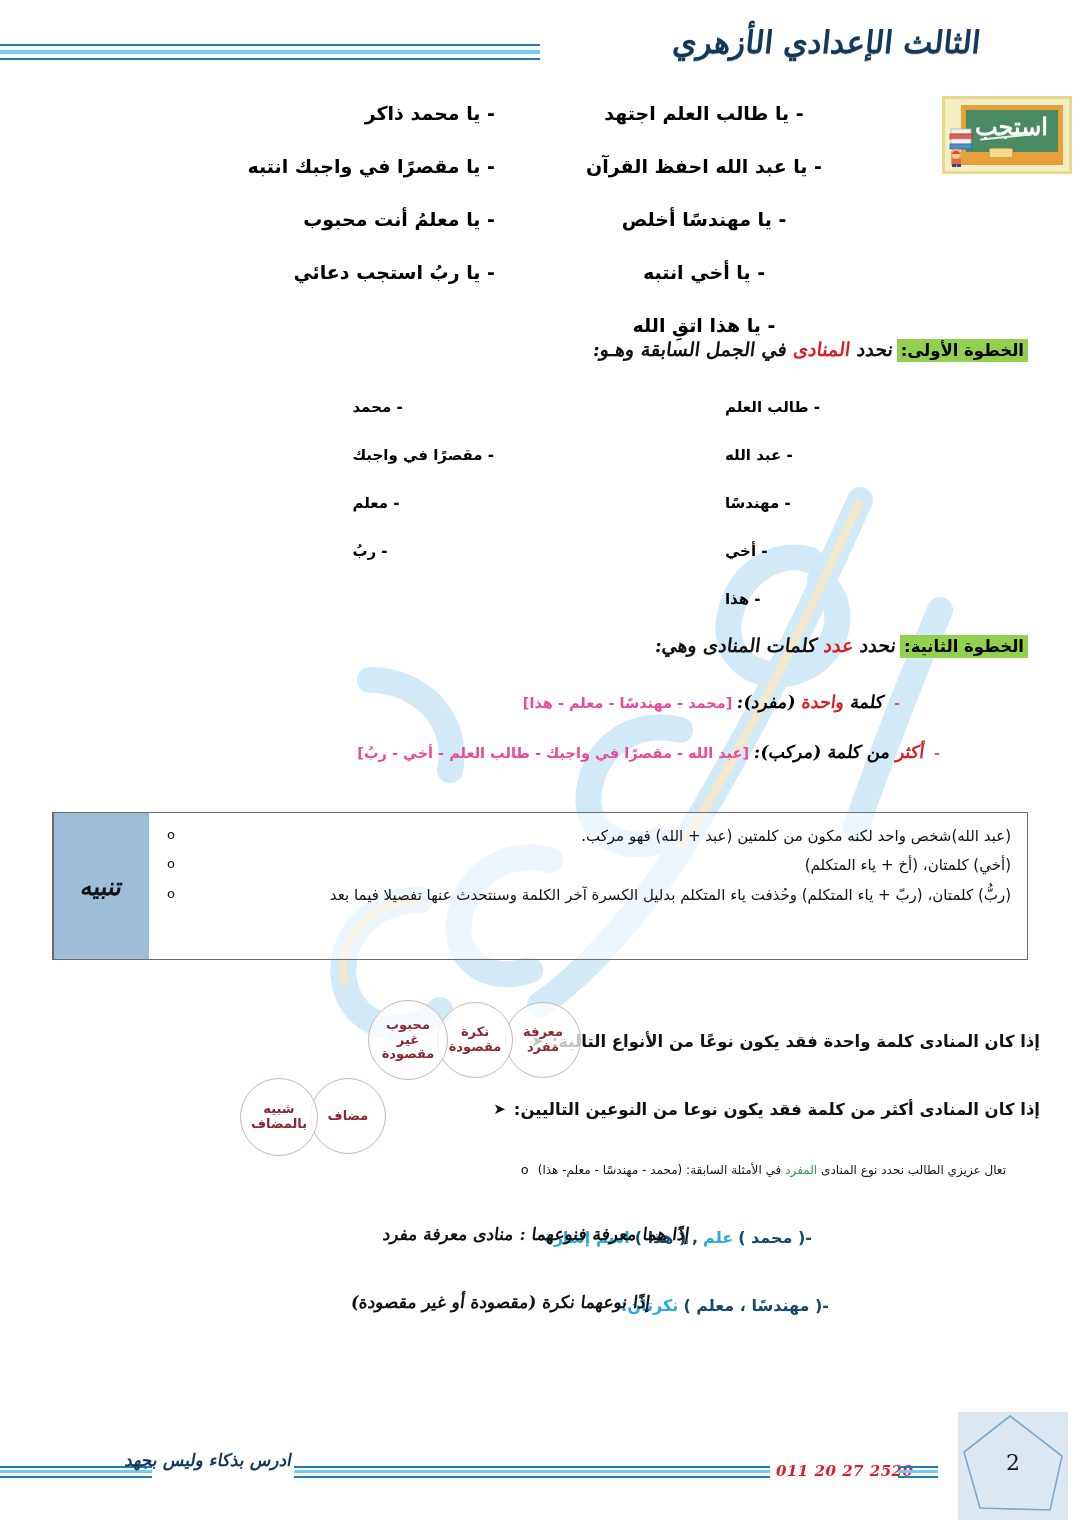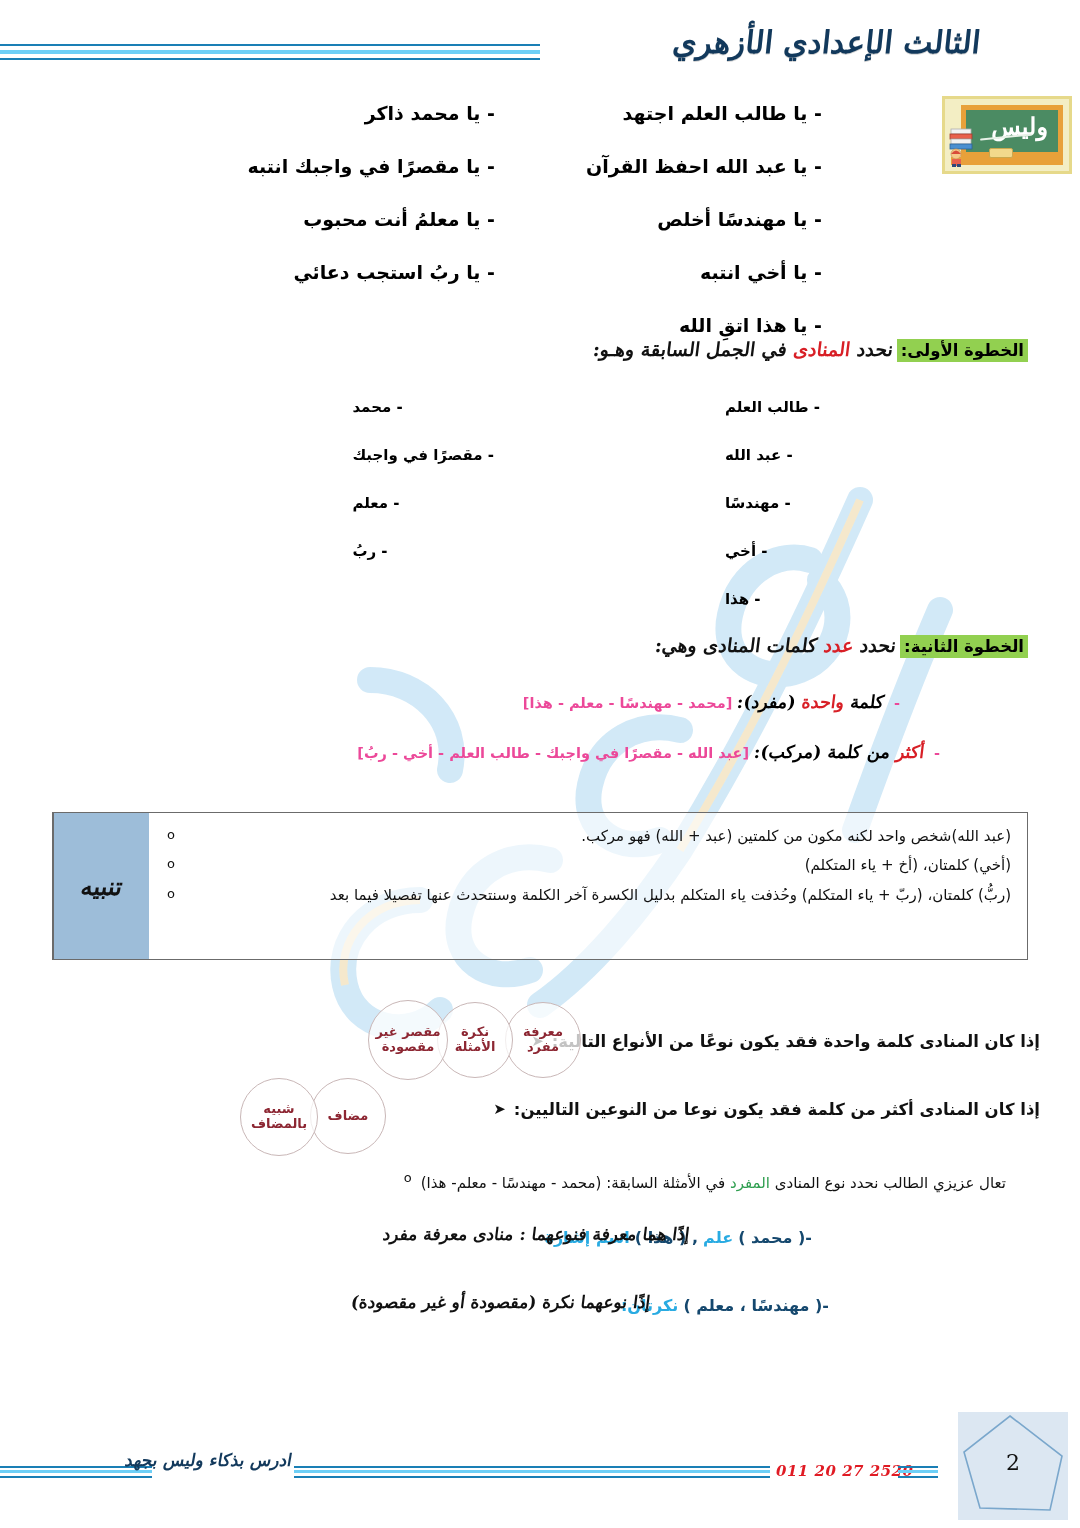--- a/index.html
+++ b/index.html
@@ -58,21 +58,21 @@
     transform:rotate(-6deg);border-radius:2px;
   }
   .board-ledge{position:absolute;left:6px;right:6px;bottom:6px;height:8px;background:#e8a13a;}
   .board-eraser{position:absolute;left:44px;bottom:13px;width:22px;height:8px;background:#f2d98c;border:1px solid #c9a94f;border-radius:2px;}
   .board-kid{position:absolute;left:2px;bottom:4px;width:30px;height:44px;}
 
   .ex-col{position:absolute;z-index:3;text-align:right;}
   .ex-line{font-size:19px;font-weight:700;color:#000;white-space:nowrap;line-height:1;margin-left:36px;}
 
   
-  #ex-right{right:258px;top:104px;}
+  #ex-right{right:258px;top:104px;text-align:center;}
   #ex-right .ex-line{margin-bottom:34px;}
   
   #ex-left{right:585px;top:104px;}
   #ex-left .ex-line{margin-bottom:34px;}
 
   
   .step-row{position:absolute;z-index:3;white-space:nowrap;right:0;width:1080px;text-align:right;padding-right:52px;box-sizing:border-box;}
   .step-badge{
     background:#92d050;color:#000;font-weight:700;font-size:16.5px;
     padding:2px 4px;display:inline-block;
@@ -132,21 +132,21 @@
     box-sizing:border-box;padding:4px;
   }
 
   
   .arrow-row{position:absolute;right:40px;z-index:3;white-space:nowrap;display:flex;flex-direction:row-reverse;align-items:center;gap:8px;}
   .arrow-ico{color:#111;font-size:15px;line-height:1;}
   .arrow-txt{font-size:16.5px;font-weight:700;color:#111;}
 
   .ob-row{position:absolute;right:74px;z-index:3;white-space:nowrap;display:flex;flex-direction:row-reverse;align-items:center;gap:9px;}
   .ob-ico{font-size:13px;color:#111;}
-  .ob-txt{font-size:15px;color:#111;margin-top:12px;}
+  .ob-txt{font-size:12px;color:#111;}
 
   
   .conc{position:absolute;z-index:3;white-space:nowrap;}
   .conc .lbl{font-size:16px;font-weight:700;color:#15486e;}
   .conc .cy{color:#29abe2;}
   .conc .note2{
     font-family:"DejaVu Serif","Liberation Serif",serif;
     font-weight:700;font-size:17px;color:#111;transform:skewX(-7deg);display:inline-block;
     letter-spacing:.4px;
   }
@@ -210,21 +210,21 @@
     <div class="hdr-rules">
       <div class="r r1"></div>
         <div class="r r2"></div>
         <div class="r r3"></div>
     </div>
     <div class="hdr-title">الثالث الإعدادي الأزهري</div>
   </div>
 
   <div class="board">
     <div class="board-inner">
-      <div class="board-word">وليس</div>
+      <div class="board-word">استجب</div>
       <div class="board-chalk"></div>
     </div>
     <div class="board-ledge"></div>
     <div class="board-eraser"></div>
     <svg class="board-kid" viewBox="0 0 30 44" xmlns="http://www.w3.org/2000/svg">
       <rect x="4" y="6" width="20" height="5" fill="#f2f2f2" stroke="#b0b0b0" stroke-width=".8"></rect>
       <rect x="3" y="11" width="22" height="5" fill="#e8604c" stroke="#a03c2e" stroke-width=".8"></rect>
       <rect x="4" y="16" width="20" height="5" fill="#f2f2f2" stroke="#b0b0b0" stroke-width=".8"></rect>
       <rect x="3" y="21" width="22" height="5" fill="#4a8fd0" stroke="#2e6397" stroke-width=".8"></rect>
       <circle cx="9" cy="31" r="5" fill="#f6c98a" stroke="#c99a5c" stroke-width=".8"></circle>
@@ -305,24 +305,24 @@
   </div>
 
   <div class="arrow-row" style="top:1032px;">
     <span class="arrow-ico">➤</span>
     <span class="arrow-txt">إذا كان المنادى كلمة واحدة فقد يكون نوعًا من الأنواع التالية:</span>
   </div>
   <div class="circ" style="left:505px;top:1002px;width:76px;height:76px;">
     <span>معرفة مفرد</span>
   </div>
   <div class="circ" style="left:437px;top:1002px;width:76px;height:76px;">
-    <span>نكرة الأمثلة</span>
+    <span>نكرة مقصودة</span>
   </div>
   <div class="circ" style="left:368px;top:1000px;width:80px;height:80px;">
-    <span>مقصر غير مقصودة</span>
+    <span>محبوب غير مقصودة</span>
   </div>
 
   <div class="arrow-row" style="top:1100px;">
     <span class="arrow-ico">➤</span>
     <span class="arrow-txt">إذا كان المنادى أكثر من كلمة فقد يكون نوعا من النوعين التاليين:</span>
   </div>
   <div class="circ" style="left:310px;top:1078px;width:76px;height:76px;">
     <span>مضاف</span>
   </div>
   <div class="circ" style="left:240px;top:1078px;width:78px;height:78px;">

